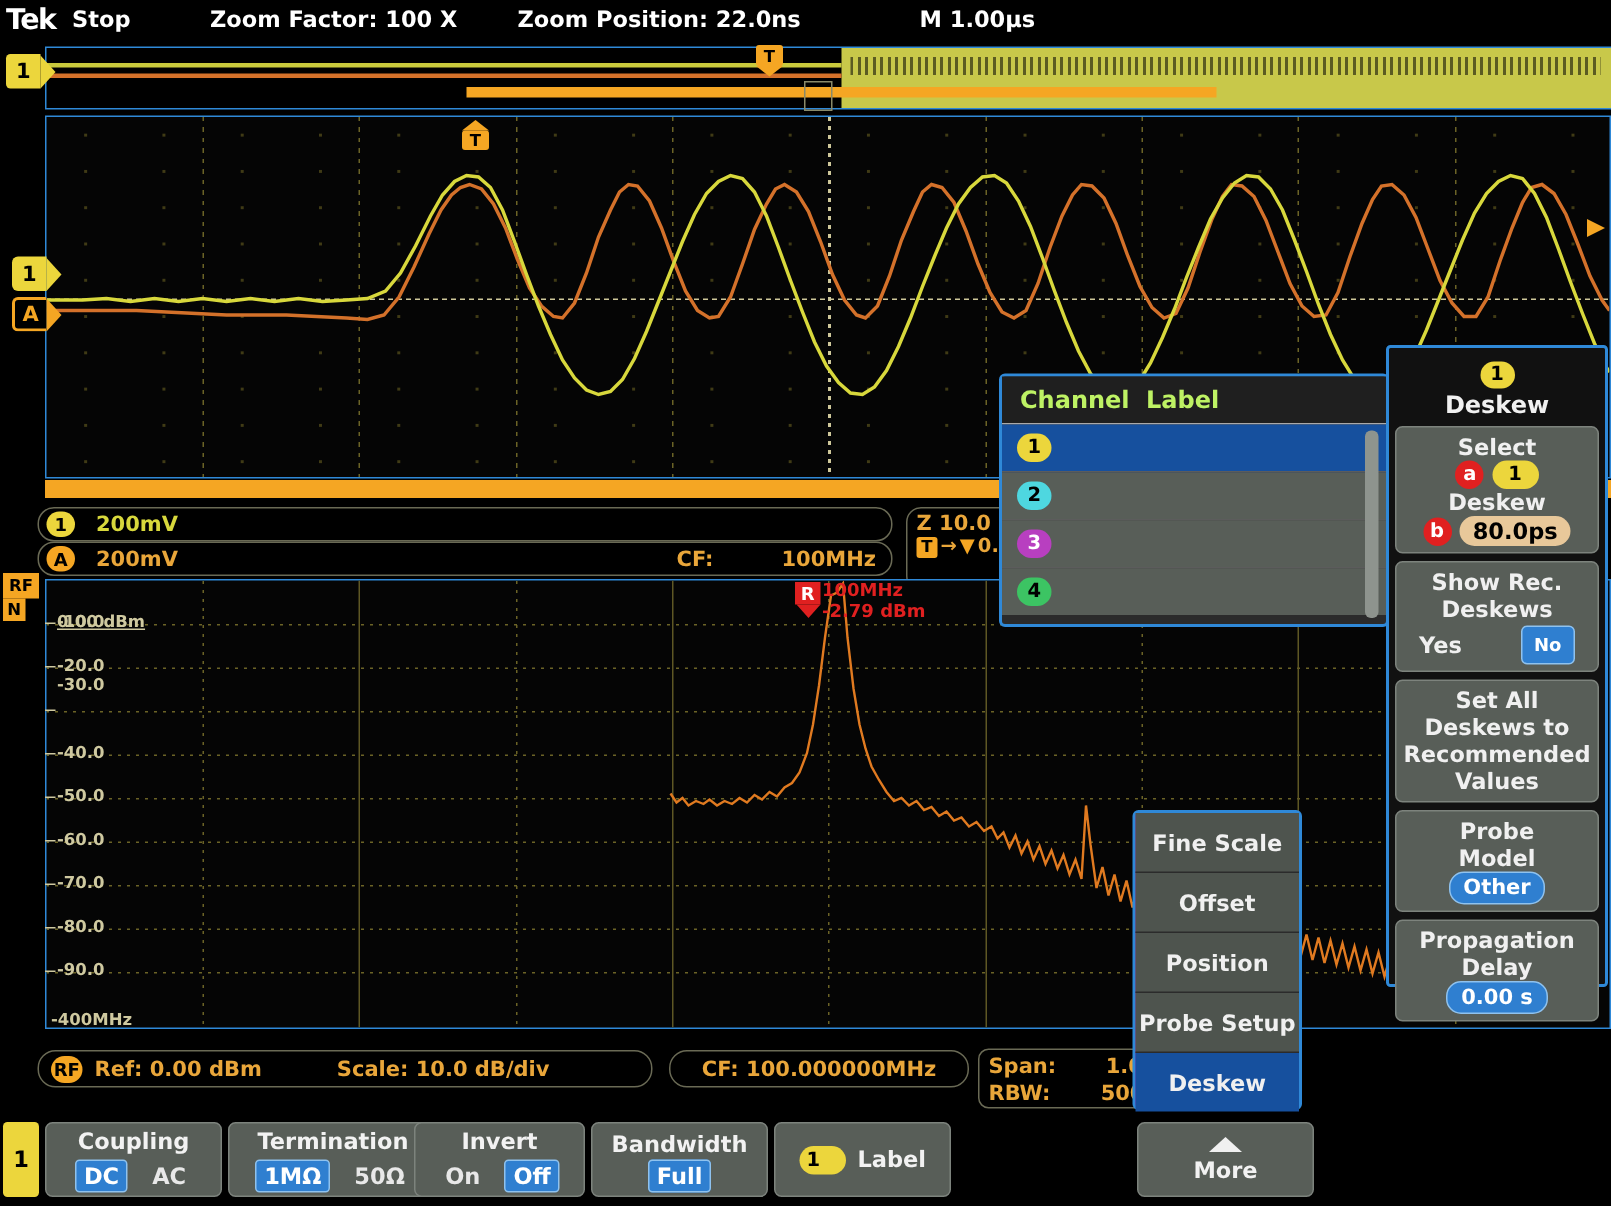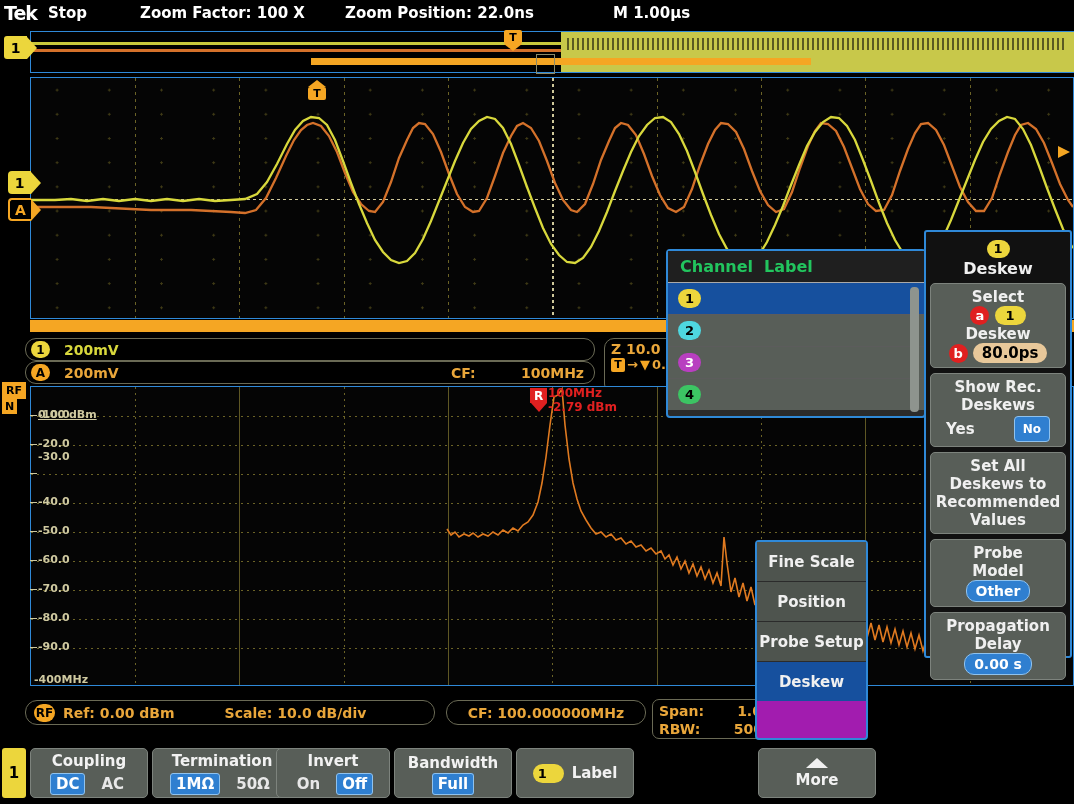--- a/index.html
+++ b/index.html
@@ -121,21 +121,21 @@
      font:bold 15px "DejaVu Sans",sans-serif;color:#f2f2f2;}
   .mbtn .opts{display:flex;align-items:center;gap:12px;}
   .sel{background:#2f7fd0;color:#fff;padding:1px 5px;border-radius:3px;
      border:1px solid #8fc2ee;}
   .unsel{color:#e8e8e8;padding:1px 4px;}
 
   
   .labelpop{position:absolute;left:666px;top:249px;width:260px;height:169px;
      background:#2b2b2b;border:2px solid #2f89d8;border-radius:4px;box-sizing:border-box;}
   .labelpop .hdr{height:31px;display:flex;align-items:center;
-     font:bold 16px "DejaVu Sans",sans-serif;color:#22c55e;background:#1f1f1f;
+     font:bold 16px "DejaVu Sans",sans-serif;color:#bef264;background:#1f1f1f;
      border-bottom:1px solid #aaa;}
   .labelpop .hdr .c1{margin-left:12px;width:84px;}
   .lrow{height:31px;display:flex;align-items:center;border-bottom:1px solid #5c5c5c;
      background:#585e58;padding-left:10px;}
   .lrow.active{background:#16509e;}
   .lrow .num{width:23px;height:19px;border-radius:10px;color:#000;
      font:bold 13px "DejaVu Sans",sans-serif;display:flex;align-items:center;justify-content:center;}
   .lscroll{position:absolute;right:5px;top:36px;width:9px;height:125px;background:#8e948e;border-radius:4px;}
 
   
@@ -388,20 +388,21 @@
     </div>
     <div class="lrow" style="border-bottom:none;">
       <span class="num" style="background:#3cc463;">4</span>
       <span style="margin-left:60px;"></span>
     </div>
     <div class="lscroll"></div>
   </div>
 
   <div class="vmenu">
     <div class="vmi">Fine Scale</div>
+    <div class="vmi">Offset</div>
     <div class="vmi">Position</div>
     <div class="vmi">Probe Setup</div>
     <div class="vmi active" style="border-bottom:none;">Deskew</div>
   </div>
 
   <div class="rmenu">
     <div class="rtitle">
       <div class="n">1</div>
       <div class="t">Deskew</div>
     </div>

